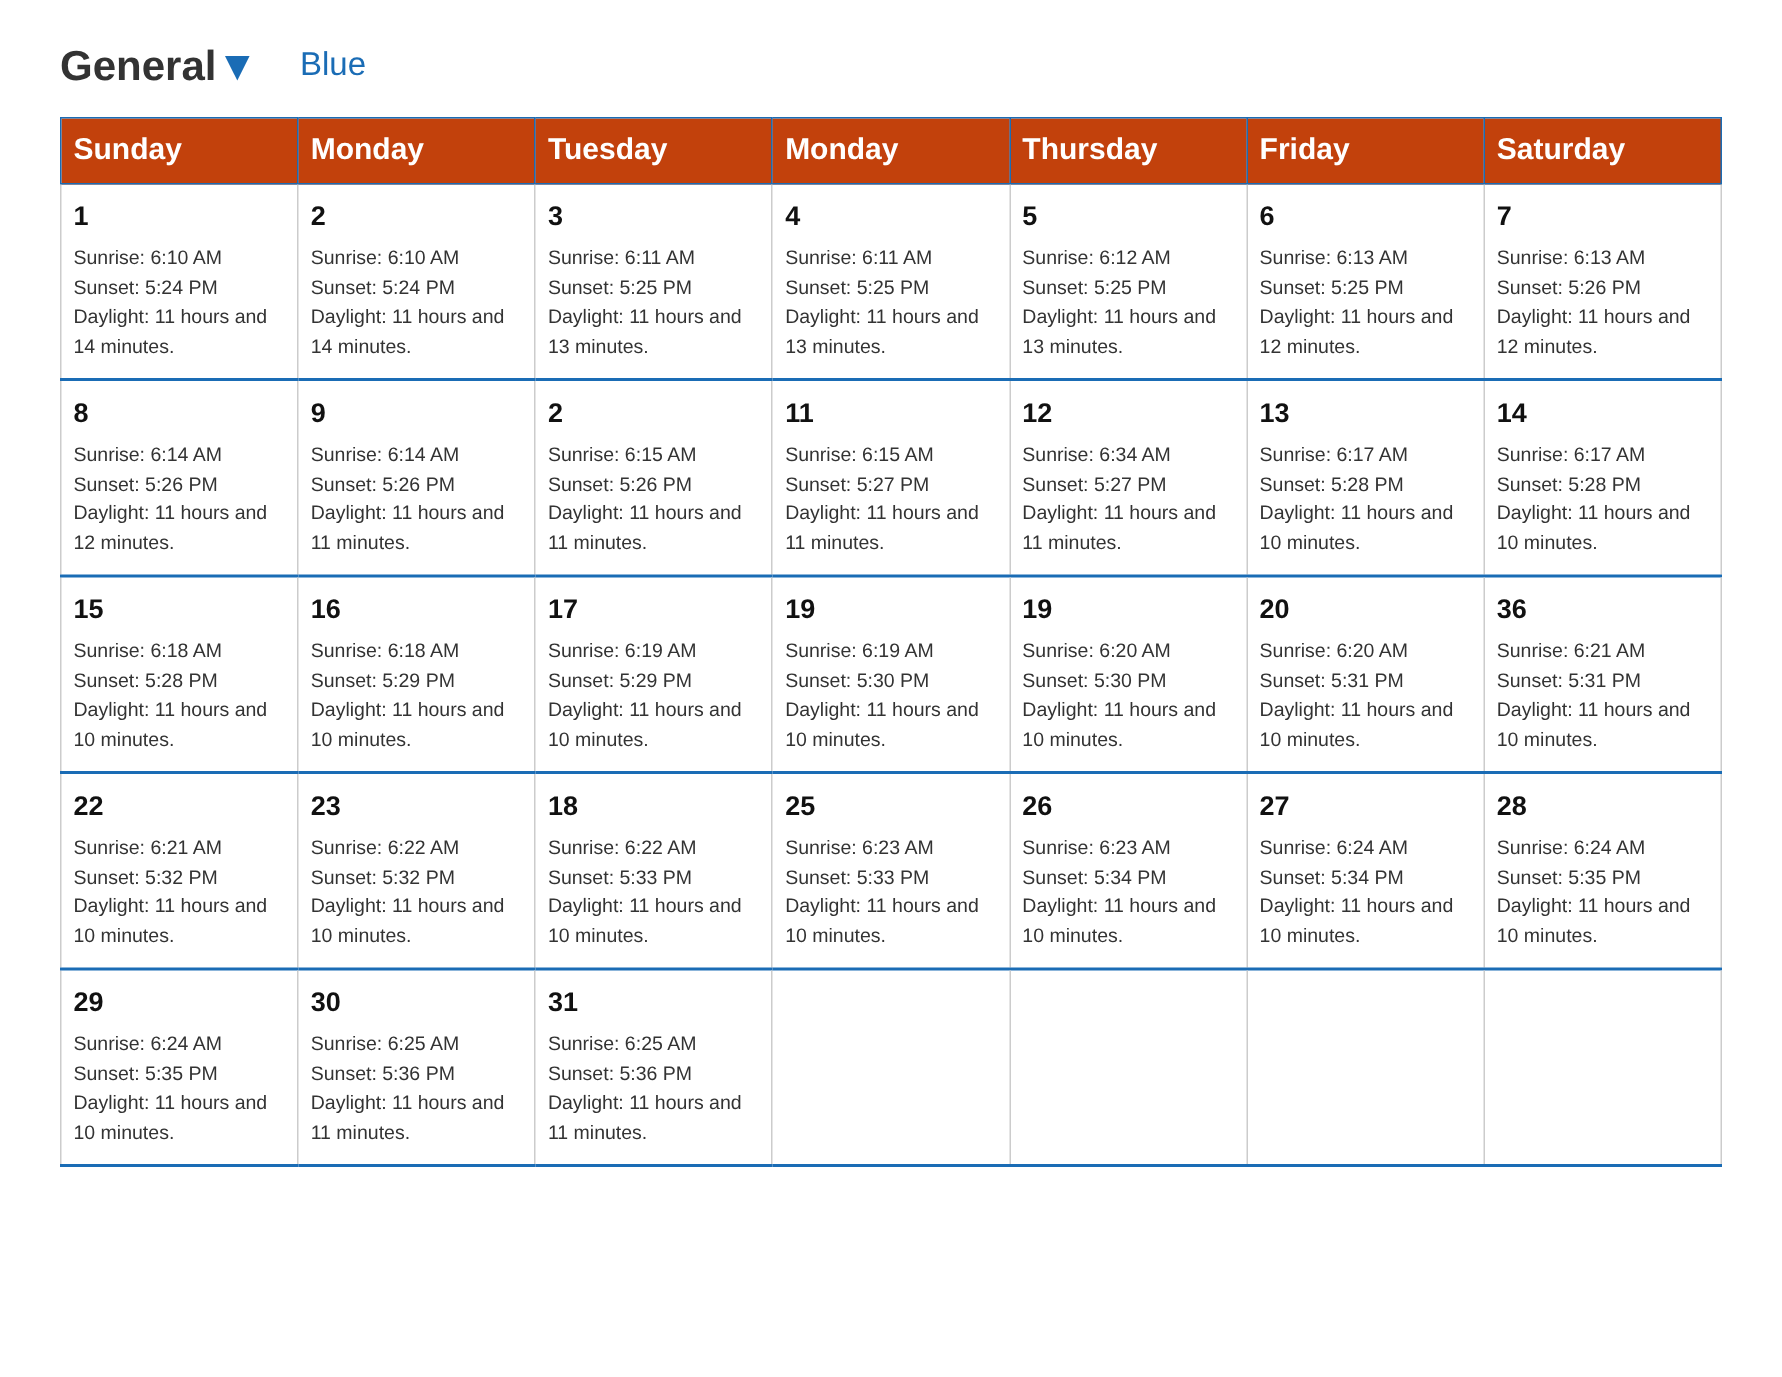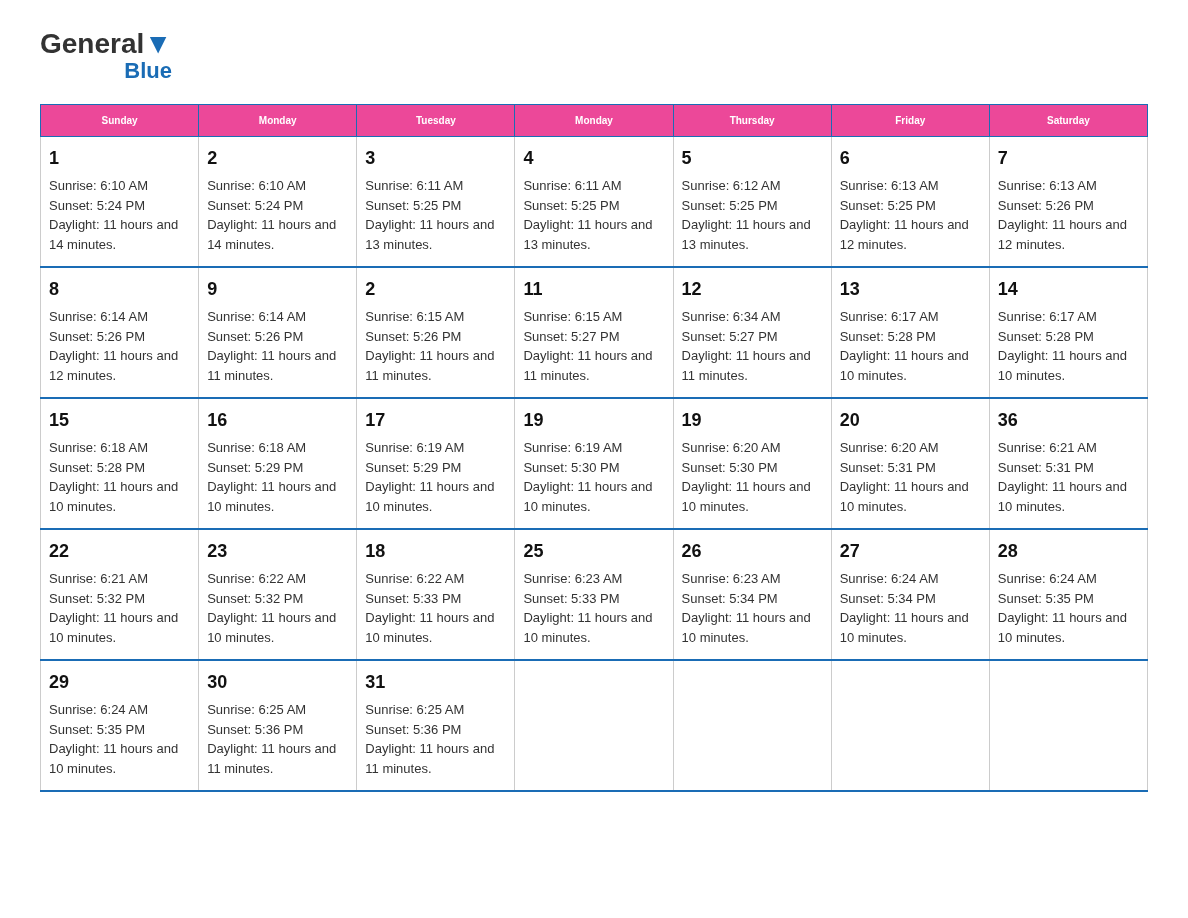--- a/index.html
+++ b/index.html
@@ -11,36 +11,35 @@
       min-height: 918px;
     }
     .header {
       display: flex;
       justify-content: space-between;
       align-items: flex-start;
       margin-bottom: 20px;
     }
     .logo {
       display: flex;
-      flex-direction: column;
-      text-align: right;
+      flex-direction: row;
     }
     .logo-text {
       font-size: 28px;
       font-weight: bold;
       color: #333;
       line-height: 1;
     }
     .logo-text span {
       color: #1a6cb5;
     }
     .logo-blue {
       color: #1a6cb5;
       font-size: 22px;
-      font-weight: bold;
+      font-weight: normal;
       margin-left: 28px;
     }
     .title-section {
       text-align: right;
     }
     .month-title {
       font-size: 52px;
       font-weight: bold;
       color: #111;
       line-height: 1.1;
@@ -49,26 +48,26 @@
       font-size: 22px;
       color: #444;
       margin-top: 4px;
     }
     .calendar {
       width: 100%;
       border-collapse: collapse;
       border: 1px solid #1a6cb5;
     }
     .calendar th {
-      background-color: #ec4899;
+      background-color: #c2410c;
       color: #ffffff;
-      font-size: 10px;
+      font-size: 20px;
       font-weight: bold;
       padding: 10px 8px;
-      text-align: center;
+      text-align: left;
       border: 1px solid #1a6cb5;
     }
     .calendar td {
       width: 14.28%;
       vertical-align: top;
       padding: 8px 8px 12px 8px;
       border: 1px solid #ccc;
       border-bottom: 2px solid #1a6cb5;
       font-size: 13px;
       color: #333;

